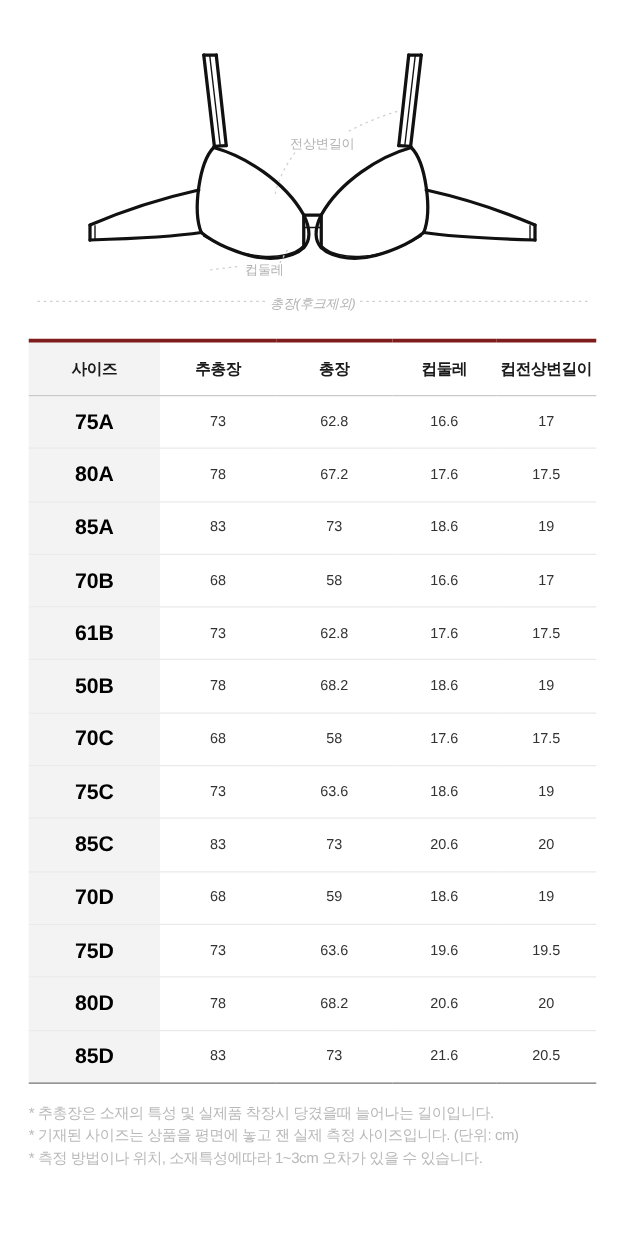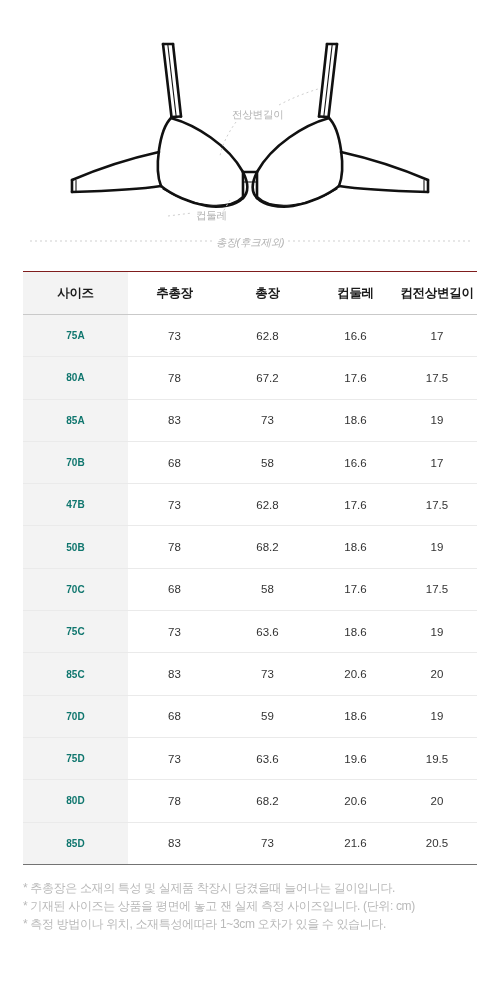--- a/index.html
+++ b/index.html
@@ -72,43 +72,43 @@
   table.size-table td {
     text-align: center;
     vertical-align: middle;
   }
   table.size-table thead th {
     height: 40px;
     font-size: 12.5px;
     font-weight: bold;
     color: #1b1b1b;
     letter-spacing: -0.3px;
-    border-top: 1px solid #7f1d1d;
+    border-top: 3px solid #7f1d1d;
     border-bottom: 1px solid #c9c9c9;
     background: #ffffff;
   }
   table.size-table thead th.col-size {
     background: #f3f3f3;
   }
   table.size-table tbody td {
     height: 39.3px;
     font-size: 11.5px;
     color: #333333;
     border-bottom: 1px solid #eaeaea;
     background: #ffffff;
     letter-spacing: 0px;
   }
   table.size-table tbody tr:last-child td {
     border-bottom: 1px solid #737373;
   }
   table.size-table tbody td.col-size {
     background: #f3f3f3;
     font-weight: bold;
-    font-size: 10px;
-    color: #0f766e;
+    font-size: 17px;
+    color: #000000;
   }
   col.c-size   { width: 105px; }
   col.c-chu    { width: 93px; }
   col.c-chong  { width: 93px; }
   col.c-cup    { width: 83px; }
   col.c-cupf   { width: 80px; }
 
   
   .notes {
     width: 454px;
@@ -229,21 +229,21 @@
             <td>19</td>
           </tr>
           <tr>
             <td class="col-size">70B</td>
             <td>68</td>
             <td>58</td>
             <td>16.6</td>
             <td>17</td>
           </tr>
           <tr>
-            <td class="col-size">47B</td>
+            <td class="col-size">61B</td>
             <td>73</td>
             <td>62.8</td>
             <td>17.6</td>
             <td>17.5</td>
           </tr>
           <tr>
             <td class="col-size">50B</td>
             <td>78</td>
             <td>68.2</td>
             <td>18.6</td>

